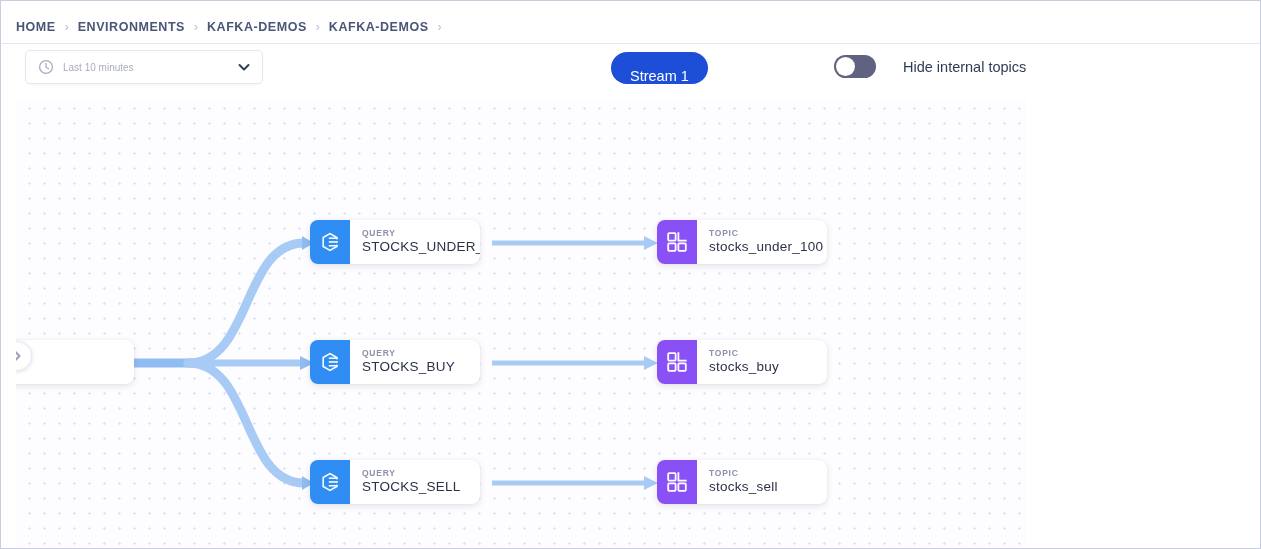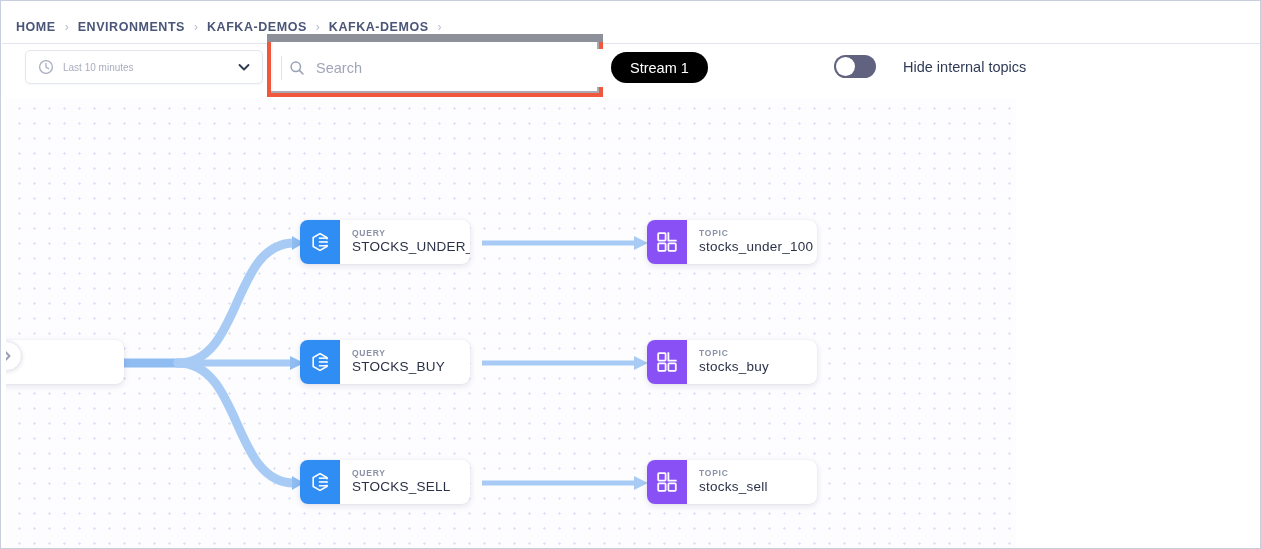--- a/index.html
+++ b/index.html
@@ -122,24 +122,24 @@
     font-size: 14.5px;
     color: #3c4663;
     padding: 0;
   }
   .search-input::placeholder { color: #a0a6ba; }
 
   .stream-btn {
     position: absolute;
     left: 610px; top: 51px;
     height: 31px;
-    padding: 8px 19px;
+    padding: 16px 19px;
     border: none;
     border-radius: 16px;
-    background: #000000;
+    background: #1d4ed8;
     color: #ffffff;
     font-family: "Liberation Sans", sans-serif;
     font-size: 14.5px;
     cursor: pointer;
     white-space: nowrap;
   }
   .see-all-btn {
     position: absolute;
     left: 697px; top: 51px;
     height: 31px;
@@ -180,21 +180,21 @@
   }
   .toggle-label {
     font-size: 14.5px;
     color: #2f3a56;
     white-space: nowrap;
   }
 
   
   .canvas {
     position: absolute;
-    left: 5px; top: 97px;
+    left: 15px; top: 97px;
     width: 1010px;
     height: 450px;
     overflow: hidden;
     background-color: #fdfdff;
     background-image: radial-gradient(#dfe1f5 1.1px, transparent 1.2px);
     background-size: 15px 15px;
     background-position: 6px 3px;
   }
   .edges {
     position: absolute;
@@ -425,29 +425,20 @@
     <svg width="16" height="16" viewBox="0 0 16 16">
       <circle cx="8" cy="8" r="6.4" stroke="#a9aec0" stroke-width="1.3" fill="none"></circle>
       <path d="M8 4.4 L8 8.2 L10.6 9.6" stroke="#a9aec0" stroke-width="1.3" fill="none" stroke-linecap="round"></path>
     </svg>
     <span class="tr-label">Last 10 minutes</span>
     <svg width="14" height="14" viewBox="0 0 14 14">
       <path d="M2.5 5 L7 9.5 L11.5 5" stroke="#2f3a56" stroke-width="1.9" fill="none" stroke-linecap="round" stroke-linejoin="round"></path>
     </svg>
   </div>
 
-  <div class="search-highlight">
-    <div class="searchbox">
-      <svg width="16" height="16" viewBox="0 0 16 16">
-        <circle cx="6.8" cy="6.8" r="4.7" stroke="#9aa0b4" stroke-width="1.5" fill="none"></circle>
-        <path d="M10.4 10.4 L14 14" stroke="#9aa0b4" stroke-width="1.5" fill="none" stroke-linecap="round"></path>
-      </svg>
-      <input class="search-input" type="text" placeholder="Search" style="">
-    </div>
-  </div>
 
   <button class="stream-btn">Stream 1</button>
 
   <div class="toggle-wrap">
     <div class="toggle">
       <div class="knob"></div>
     </div>
     <span class="toggle-label">Hide internal topics</span>
   </div>
 

